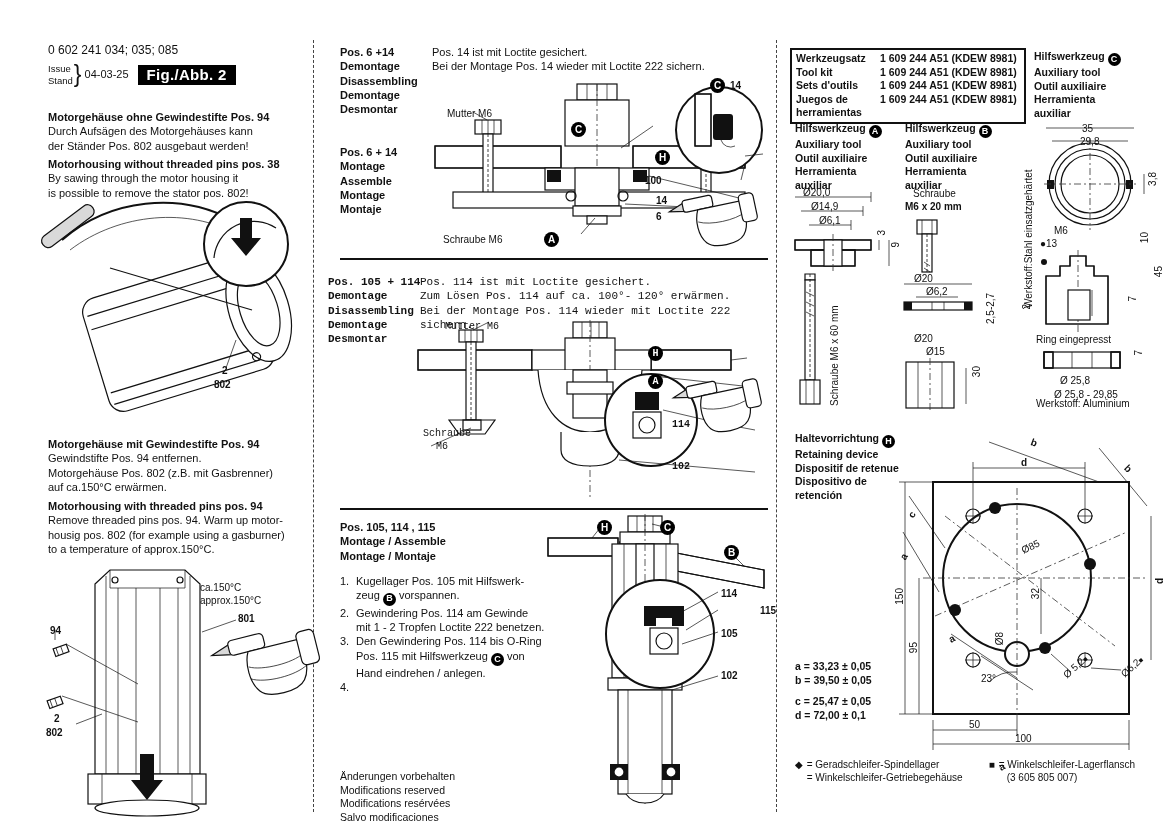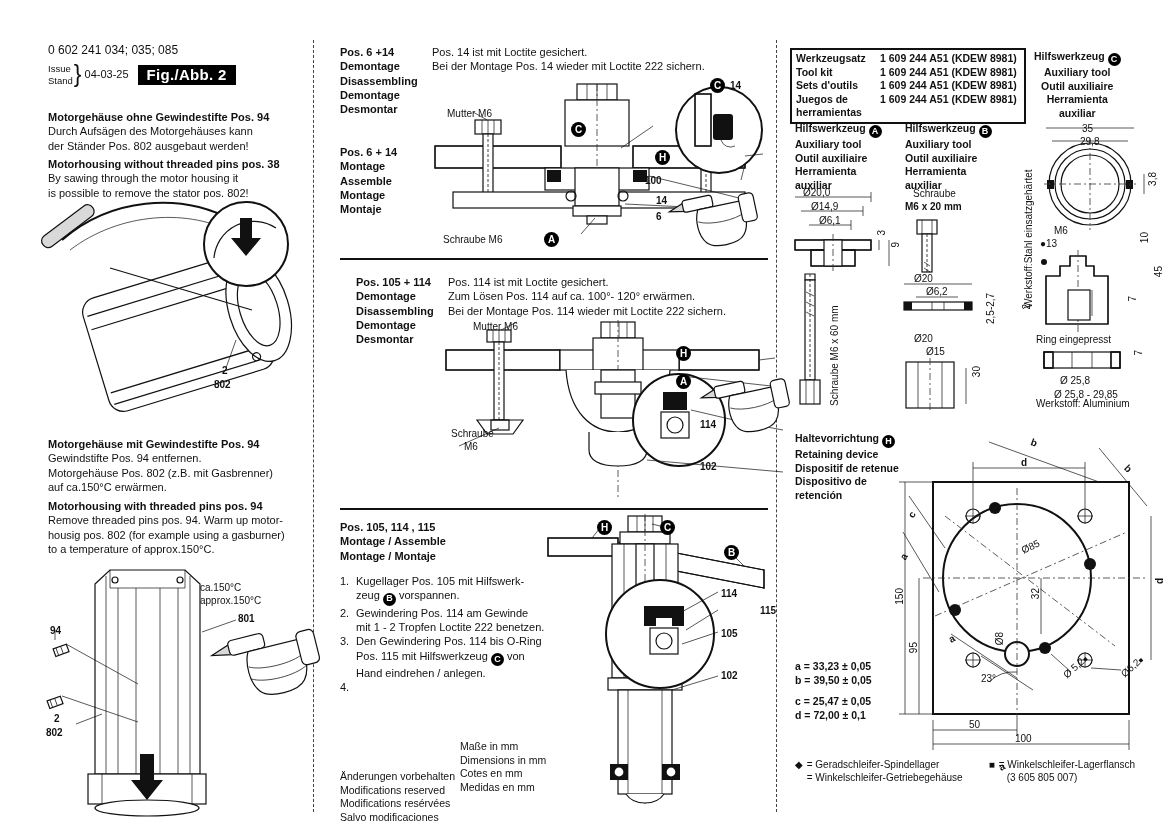--- a/index.html
+++ b/index.html
@@ -233,21 +233,21 @@
     <span class="mk mkl abs" style="left:315px;top:108px;">H</span>
     <div class="lbl s11 b" style="left:305px;top:132px;">100</div>
     <div class="lbl s11 b" style="left:316px;top:152px;">14</div>
     <div class="lbl s11 b" style="left:316px;top:168px;">6</div>
     <span class="mk mkl abs" style="left:204px;top:190px;">A</span>
     <div class="lbl s105" style="left:103px;top:192px;">Schraube M6</div>
     <span class="mk mkl abs" style="left:370px;top:36px;">C</span>
     <div class="lbl s11 b" style="left:390px;top:37px;">14</div>
   </div>
 
-  <div class="abs" style="left:356px;top:268px;width:432px;height:240px;">
+  <div class="abs" style="left:328px;top:268px;width:432px;height:240px;font-family:Liberation Mono, monospace;">
     <div class="abs" style="left:0;top:7px;">
       <div class="s11 b">Pos. 105 + 114</div>
       <div class="s11 b">Demontage</div>
       <div class="s11 b">Disassembling</div>
       <div class="s11 b">Demontage</div>
       <div class="s11 b">Desmontar</div>
     </div>
     <div class="abs" style="left:92px;top:7px;width:330px;">
       <div class="s11">Pos. 114 ist mit Loctite gesichert.</div>
       <div class="s11">Zum Lösen Pos. 114 auf ca. 100°- 120° erwärmen.</div>
@@ -391,26 +391,20 @@
     <div class="lbl s11 b" style="left:381px;top:115px;">105</div>
     <div class="lbl s11 b" style="left:381px;top:157px;">102</div>
   </div>
 
   <div class="abs" style="left:340px;top:753px;margin-top:17px;">
     <div class="s105">Änderungen vorbehalten</div>
     <div class="s105">Modifications reserved</div>
     <div class="s105">Modifications resérvées</div>
     <div class="s105">Salvo modificaciones</div>
   </div>
-  <div class="abs" style="left:460px;top:740px;">
-    <div class="s105">Maße in mm</div>
-    <div class="s105">Dimensions in mm</div>
-    <div class="s105">Cotes en mm</div>
-    <div class="s105">Medidas en mm</div>
-  </div>
 
   <div class="abs" style="left:790px;top:48px;width:236px;border:2px solid #111;padding:2px 4px;box-sizing:border-box;">
     <div style="display:flex;">
       <span class="s105 b nw" style="width:84px;flex:none;">Werkzeugsatz</span>
       <span class="s105 b nw">1 609 244 A51 (KDEW 8981)</span>
     </div>
     <div style="display:flex;">
       <span class="s105 b nw" style="width:84px;flex:none;">Tool kit</span>
       <span class="s105 b nw">1 609 244 A51 (KDEW 8981)</span>
     </div>
@@ -418,21 +412,21 @@
       <span class="s105 b nw" style="width:84px;flex:none;">Sets d'outils</span>
       <span class="s105 b nw">1 609 244 A51 (KDEW 8981)</span>
     </div>
     <div style="display:flex;">
       <span class="s105 b nw" style="width:84px;flex:none;">Juegos de</span>
       <span class="s105 b nw">1 609 244 A51 (KDEW 8981)</span>
     </div>
     <div class="s105 b nw">herramientas</div>
   </div>
 
-  <div class="abs" style="left:1034px;top:50px;text-align:center;">
+  <div class="abs" style="left:1034px;top:50px;">
     <div class="s105 b nw"><span>Hilfswerkzeug</span> <span class="mk">C</span></div>
     <div class="s105 b">Auxiliary tool</div>
     <div class="s105 b">Outil auxiliaire</div>
     <div class="s105 b">Herramienta</div>
     <div class="s105 b">auxiliar</div>
   </div>
 
   <div class="abs" style="left:795px;top:122px;">
     <div class="s105 b nw"><span>Hilfswerkzeug</span> <span class="mk">A</span></div>
     <div class="s105 b">Auxiliary tool</div>

